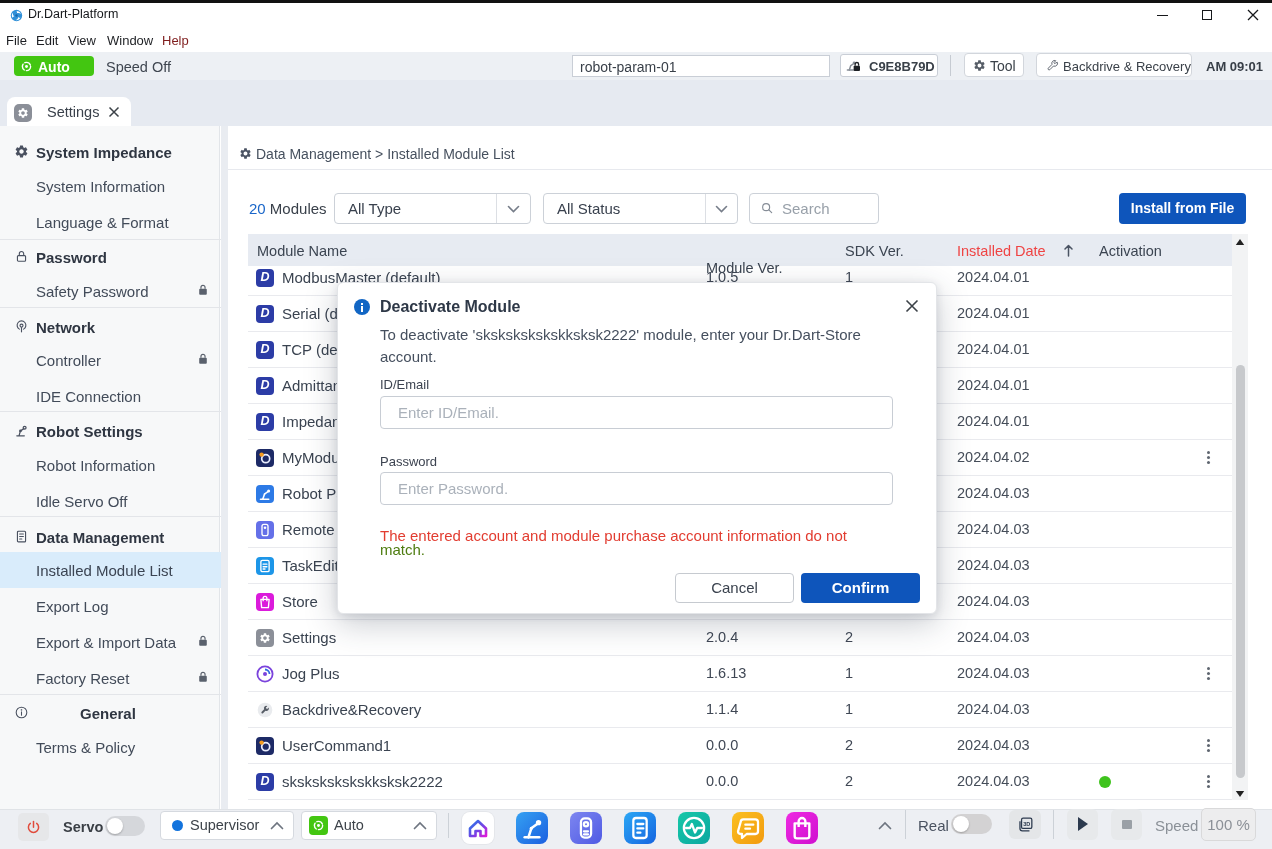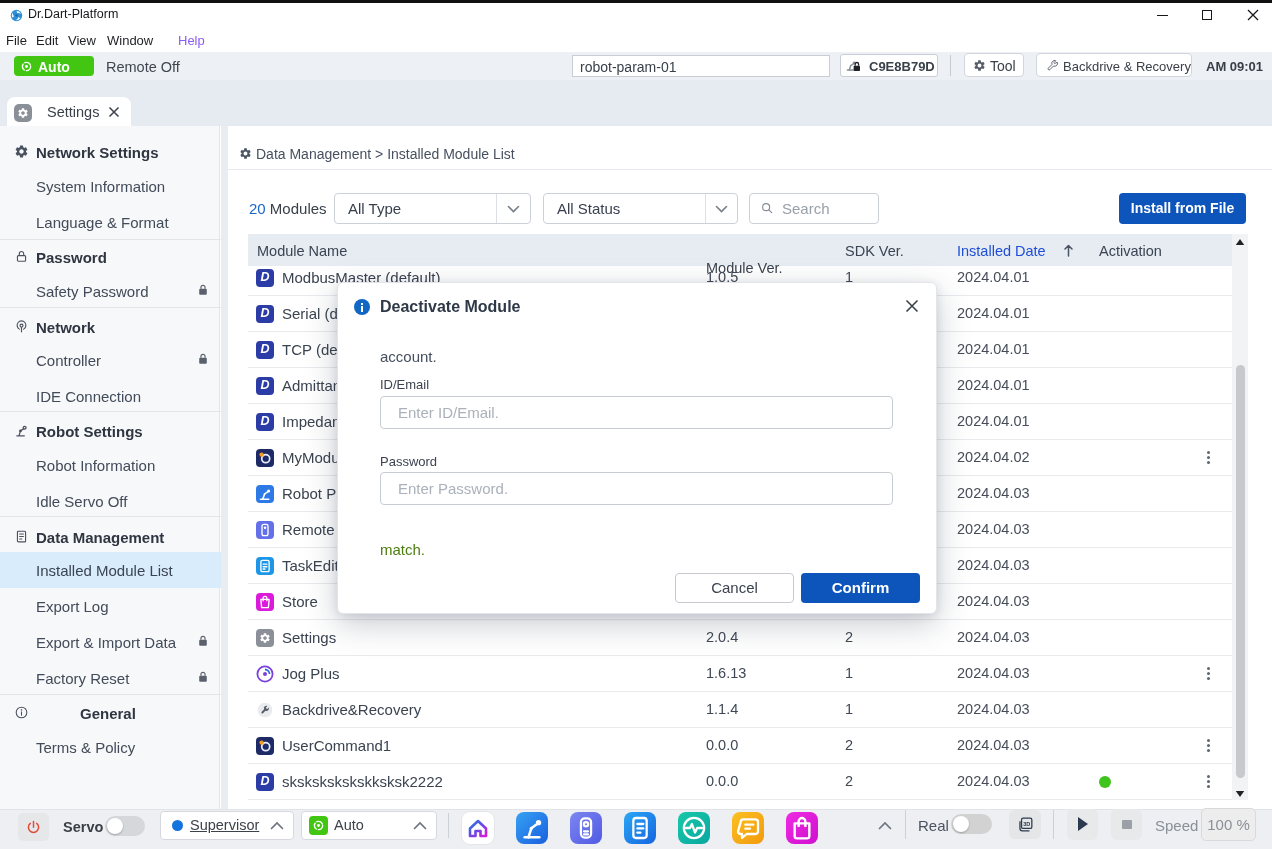--- a/index.html
+++ b/index.html
@@ -30,32 +30,32 @@
 <div class="ab" style="left:1157px;top:14.5px;width:11px;height:1.6px;background:#16181b;"></div>
 <div class="ab" style="left:1202px;top:10px;width:10px;height:10px;border:1.4px solid #16181b;"></div>
 <svg class="ab" style="left:1247px;top:9px;" width="12" height="12" viewBox="0 0 12 12">
       <path d="M1 1l10 10M11 1L1 11" stroke="#16181b" stroke-width="1.3"></path>
     </svg>
 
 <div class="tx" style="left:6px;top:33px;font-size:13px;color:#1d1f23;">File</div>
 <div class="tx" style="left:36px;top:33px;font-size:13px;color:#1d1f23;">Edit</div>
 <div class="tx" style="left:68px;top:33px;font-size:13px;color:#1d1f23;">View</div>
 <div class="tx" style="left:107px;top:33px;font-size:13px;color:#1d1f23;">Window</div>
-<div class="tx" style="left:178px;top:33px;font-size:13px;color:#8b5cf6;">Help</div>
+<div class="tx" style="left:162px;top:33px;font-size:13px;color:#7f1d1d;">Help</div>
 
 <div class="ab" style="left:0;top:52px;width:1272px;height:28px;background:#edf0f4;"></div>
 <div class="ab" style="left:14px;top:56px;width:80px;height:20px;background:#43c611;border-radius:4px;"></div>
 <svg class="ab" style="left:20px;top:59.5px;" width="13" height="13" viewBox="0 0 24 24">
       <g>
         <circle cx="12" cy="12" r="7.6" fill="none" stroke="#fff" stroke-width="2.6" stroke-dasharray="11.9 4" stroke-linecap="round"></circle>
         <circle cx="12" cy="12" r="2.7" fill="#fff"></circle>
       </g>
     </svg>
 <div class="tx" style="left:38px;top:59px;font-size:14px;font-weight:bold;color:#fff;">Auto</div>
-<div class="tx" style="left:106px;top:59px;font-size:14.5px;color:#3f4650;">Remote Off</div>
+<div class="tx" style="left:106px;top:59px;font-size:14.5px;color:#3f4650;">Speed Off</div>
 <div class="ab" style="left:572px;top:55px;width:258px;height:22px;background:#fff;border:1px solid #c9ced6;"></div>
 <div class="tx" style="left:580px;top:59px;font-size:14px;color:#383f48;">robot-param-01</div>
 <div class="ab" style="left:840px;top:54px;width:98px;height:23px;background:#fff;border:1px solid #c9ced6;border-radius:3px;"></div>
 <svg class="ab" style="left:845px;top:57px;" width="16" height="16" viewBox="0 0 24 24">
       <g stroke="#878d96" stroke-width="2.2" fill="none" stroke-linecap="round">
         <path d="M3.5 19.5h9"></path>
         <path d="M6.5 19.5l2-6.5 4.5-3.2"></path>
       </g>
       <circle cx="13.8" cy="8.8" r="2.2" fill="#878d96"></circle>
       <rect x="13" y="13" width="9.5" height="8" rx="1.4" fill="#1d2024"></rect>
@@ -90,21 +90,21 @@
 <div class="ab" style="left:221px;top:126px;width:7px;height:683px;background:#e9ecf1;"></div>
 <div class="ab" style="left:0;top:552px;width:221px;height:36px;background:#d9ecfb;"></div>
 <div class="ab" style="left:0;top:239px;width:221px;height:1px;background:#e3e5e9;"></div>
 <div class="ab" style="left:0;top:307px;width:221px;height:1px;background:#e3e5e9;"></div>
 <div class="ab" style="left:0;top:411px;width:221px;height:1px;background:#e3e5e9;"></div>
 <div class="ab" style="left:0;top:516px;width:221px;height:1px;background:#e3e5e9;"></div>
 <div class="ab" style="left:0;top:694px;width:221px;height:1px;background:#e3e5e9;"></div>
 <svg class="ab" style="left:14px;top:144px;" width="15" height="15" viewBox="0 0 24 24">
       <path d="M19.14 12.94c.04-.3.06-.61.06-.94 0-.32-.02-.64-.07-.94l2.03-1.58a.49.49 0 0 0 .12-.61l-1.92-3.32a.488.488 0 0 0-.59-.22l-2.39.96c-.5-.38-1.03-.7-1.62-.94l-.36-2.54a.484.484 0 0 0-.48-.41h-3.84c-.24 0-.43.17-.47.41l-.36 2.54c-.59.24-1.13.57-1.62.94l-2.39-.96c-.22-.08-.47 0-.59.22L2.74 8.87c-.12.21-.08.47.12.61l2.03 1.58c-.05.3-.09.63-.09.94s.02.64.07.94l-2.03 1.58a.49.49 0 0 0-.12.61l1.92 3.32c.12.22.37.29.59.22l2.39-.96c.5.38 1.03.7 1.62.94l.36 2.54c.05.24.24.41.48.41h3.84c.24 0 .44-.17.47-.41l.36-2.54c.59-.24 1.13-.56 1.62-.94l2.39.96c.22.08.47 0 .59-.22l1.92-3.32c.12-.22.07-.47-.12-.61l-2.01-1.58zM12 15.6c-1.98 0-3.6-1.62-3.6-3.6s1.62-3.6 3.6-3.6 3.6 1.62 3.6 3.6-1.62 3.6-3.6 3.6z" fill="#4a5160"></path>
     </svg>
-<div class="tx" style="left:36px;top:144px;font-size:15px;font-weight:bold;color:#2f3642;">Network Settings</div>
+<div class="tx" style="left:36px;top:144px;font-size:15px;font-weight:bold;color:#2f3642;">System Impedance</div>
 <div class="tx" style="left:36px;top:178px;font-size:15px;color:#424b59;">System Information</div>
 <div class="tx" style="left:36px;top:214px;font-size:15px;color:#424b59;">Language &amp; Format</div>
 <svg class="ab" style="left:14px;top:249px;" width="15" height="15" viewBox="0 0 24 24">
       <g stroke="#4a5160" stroke-width="1.8" fill="none">
         <rect x="5.5" y="10.5" width="13" height="9" rx="1.5"></rect>
         <path d="M8.5 10.5V7.5a3.5 3.5 0 0 1 7 0v3"></path>
       </g>
     </svg>
 <div class="tx" style="left:36px;top:249px;font-size:15px;font-weight:bold;color:#2f3642;">Password</div>
 <div class="tx" style="left:36px;top:283px;font-size:15px;color:#424b59;">Safety Password</div>
@@ -190,21 +190,21 @@
         <path d="M15.2 15.2L20 20"></path>
       </g>
     </svg>
 <div class="tx" style="left:782px;top:200px;font-size:15px;color:#98a0a9;">Search</div>
 <div class="ab" style="left:1119px;top:193px;width:127px;height:31px;background:#0e55bb;border-radius:4px;"></div>
 <div class="tx" style="left:1119px;top:200px;width:127px;text-align:center;font-size:14px;font-weight:bold;color:#fff;">Install from File</div>
 <div class="ab" style="left:248px;top:234px;width:984px;height:32px;background:#e7ebf2;"></div>
 <div class="tx" style="left:257px;top:243px;font-size:14.5px;color:#3b4451;">Module Name</div>
 <div class="tx" style="left:706px;top:243px;font-size:14.5px;color:#3b4451;margin-top:17px;">Module Ver.</div>
 <div class="tx" style="left:845px;top:243px;font-size:14.5px;color:#3b4451;">SDK Ver.</div>
-<div class="tx" style="left:957px;top:243px;font-size:14.5px;color:#1d4ed8;">Installed Date</div>
+<div class="tx" style="left:957px;top:243px;font-size:14.5px;color:#ef4444;">Installed Date</div>
 <svg class="ab" style="left:1063px;top:244px;" width="11" height="13" viewBox="0 0 11 13">
       <path d="M5.5 12V2M2 5l3.5-3.5L9 5" stroke="#4a5363" stroke-width="1.5" fill="none" stroke-linecap="round" stroke-linejoin="round"></path>
     </svg>
 <div class="tx" style="left:1099px;top:243px;font-size:14.5px;color:#3b4451;">Activation</div>
 <div class="ab" style="left:248px;top:295px;width:984px;height:1px;background:#e9eaee;"></div>
 <div class="ab" style="left:256px;top:269px;width:18px;height:18px;background:#2c3ca6;border-radius:4px;">
       <div style="position:absolute;left:0;top:1px;width:18px;text-align:center;font-size:12.5px;font-weight:bold;font-style:italic;color:#fff;">D</div>
     </div>
 <div class="tx" style="left:282px;top:269px;font-size:15px;color:#3a4350;">ModbusMaster (default)</div>
 <div class="tx" style="left:706px;top:269px;font-size:14.5px;color:#3f4754;">1.0.5</div>
@@ -366,21 +366,21 @@
       <g stroke="#e04b3c" stroke-width="2.1" fill="none" stroke-linecap="round">
         <path d="M12 3.5v8"></path>
         <path d="M7.5 6.2a7.2 7.2 0 1 0 9 0"></path>
       </g>
     </svg>
 <div class="tx" style="left:63px;top:819px;font-size:14.5px;color:#3a3f45;font-weight:bold;">Servo</div>
 <div class="ab" style="left:105px;top:816px;width:40px;height:20px;background:#d5d7db;border-radius:10px;"></div>
 <div class="ab" style="left:107px;top:818px;width:16px;height:16px;background:#fff;border-radius:50%;box-shadow:0 1px 2px rgba(0,0,0,.25);"></div>
 <div class="ab" style="left:160px;top:811px;width:134px;height:29px;background:#fff;border:1px solid #d5d9df;border-radius:4px;"></div>
 <div class="ab" style="left:172px;top:820px;width:11px;height:11px;border-radius:50%;background:#1273dd;"></div>
-<div class="tx" style="left:190px;top:817px;font-size:14.5px;color:#3c4249;text-decoration:underline;">Supervisor</div>
+<div class="tx" style="left:190px;top:817px;font-size:14.5px;color:#3c4249;">Supervisor</div>
 <svg class="ab" style="left:270px;top:821px;" width="14" height="9" viewBox="0 0 14 9">
       <path d="M1.5 7.5L7 2l5.5 5.5" stroke="#6e7580" stroke-width="1.7" fill="none" stroke-linecap="round"></path>
     </svg>
 <div class="ab" style="left:301px;top:811px;width:136px;height:29px;background:#fff;border:1px solid #d5d9df;border-radius:4px;"></div>
 <div class="ab" style="left:309px;top:816px;width:19px;height:19px;background:#43c611;border-radius:4px;"></div>
 <svg class="ab" style="left:312px;top:819px;" width="13" height="13" viewBox="0 0 24 24">
       <g>
         <circle cx="12" cy="12" r="7.6" fill="none" stroke="#fff" stroke-width="2.6" stroke-dasharray="11.9 4" stroke-linecap="round"></circle>
         <circle cx="12" cy="12" r="2.7" fill="#fff"></circle>
       </g>
@@ -472,25 +472,27 @@
 <div class="tx" style="left:1201px;top:816px;width:55px;text-align:center;font-size:15px;color:#8b9097;">100 %</div>
 
 <div class="ab" style="left:337px;top:282px;width:600px;height:332px;background:#fff;border-radius:6px;border:1px solid #e3e5e8;box-shadow:0 10px 32px rgba(40,50,70,.25), 0 2px 8px rgba(40,50,70,.12);"></div>
 <div class="ab" style="left:354px;top:299px;width:16px;height:16px;border-radius:50%;background:#1266c4;"></div>
 <div class="ab" style="left:361.2px;top:302.5px;width:1.8px;height:2px;background:#fff;"></div>
 <div class="ab" style="left:361.2px;top:306px;width:1.8px;height:6px;background:#fff;"></div>
 <div class="tx" style="left:380px;top:298px;font-size:16px;font-weight:bold;color:#2e3847;">Deactivate Module</div>
 <svg class="ab" style="left:905px;top:299px;" width="14" height="14" viewBox="0 0 14 14">
       <path d="M1.5 1.5l11 11M12.5 1.5l-11 11" stroke="#3c4248" stroke-width="1.6"></path>
     </svg>
+<div class="tx" style="left:380px;top:326px;font-size:15px;color:#454f5e;">To deactivate 'skskskskskskksksk2222' module, enter your Dr.Dart-Store</div>
 <div class="tx" style="left:380px;top:348px;font-size:15px;color:#454f5e;">account.</div>
 <div class="tx" style="left:380px;top:377px;font-size:13px;color:#3c4350;">ID/Email</div>
 <div class="ab" style="left:380px;top:396px;width:513px;height:33px;background:#fff;border:1px solid #c8cdd4;border-radius:4px;"></div>
 <div class="tx" style="left:398px;top:404px;font-size:15px;color:#aab1ba;">Enter ID/Email.</div>
 <div class="tx" style="left:380px;top:454px;font-size:13px;color:#3c4350;">Password</div>
 <div class="ab" style="left:380px;top:472px;width:513px;height:33px;background:#fff;border:1px solid #c8cdd4;border-radius:4px;"></div>
 <div class="tx" style="left:398px;top:480px;font-size:15px;color:#aab1ba;">Enter Password.</div>
+<div class="tx" style="left:380px;top:527px;font-size:15px;color:#e23c30;">The entered account and module purchase account information do not</div>
 <div class="tx" style="left:380px;top:541px;font-size:15px;color:#4d7c0f;">match.</div>
 <div class="ab" style="left:675px;top:573px;width:119px;height:30px;background:#fff;border:1px solid #c6cad0;border-radius:4px;"></div>
 <div class="tx" style="left:675px;top:579px;width:119px;text-align:center;font-size:15px;color:#3a424e;">Cancel</div>
 <div class="ab" style="left:801px;top:573px;width:119px;height:30px;background:#0e55bb;border-radius:4px;"></div>
 <div class="tx" style="left:801px;top:579px;width:119px;text-align:center;font-size:15px;font-weight:bold;color:#fff;">Confirm</div>
 </div>
 
 </body></html>

